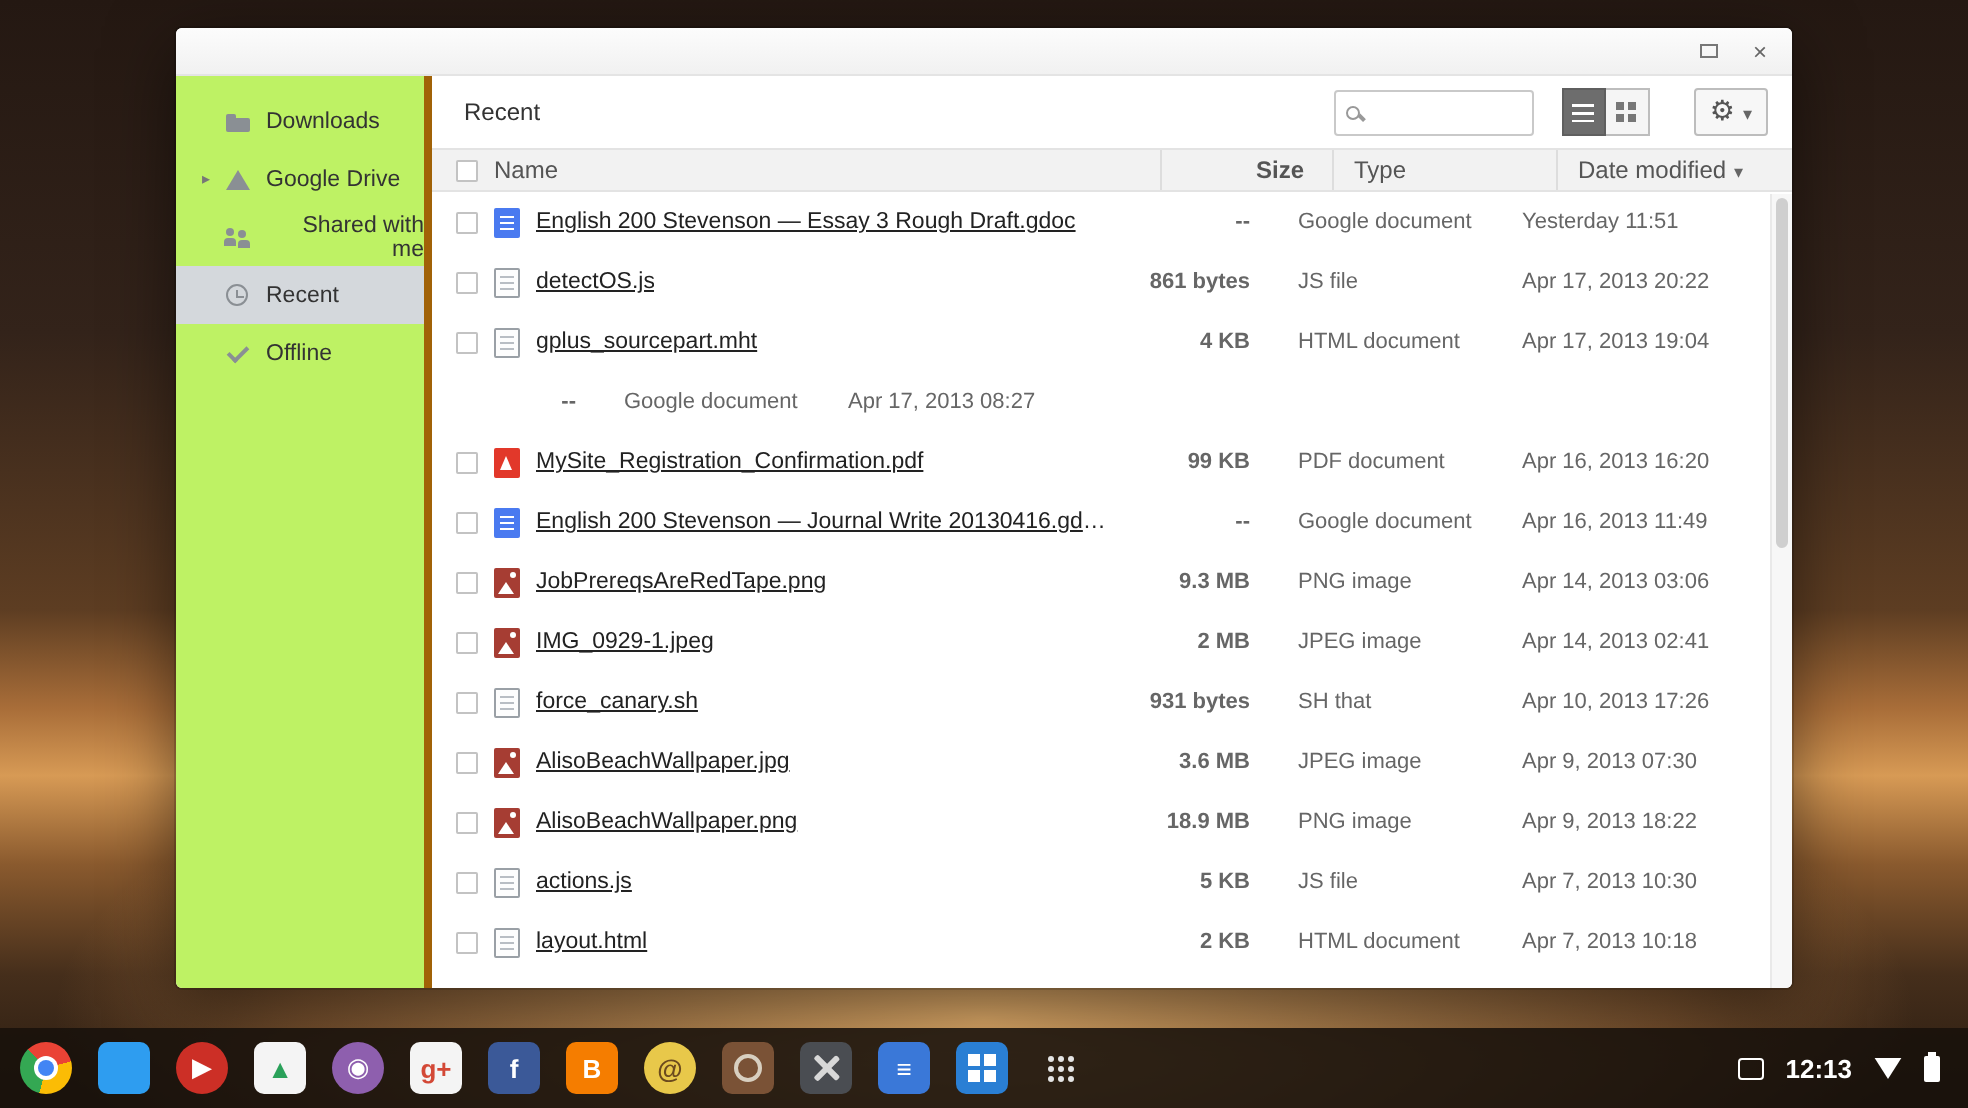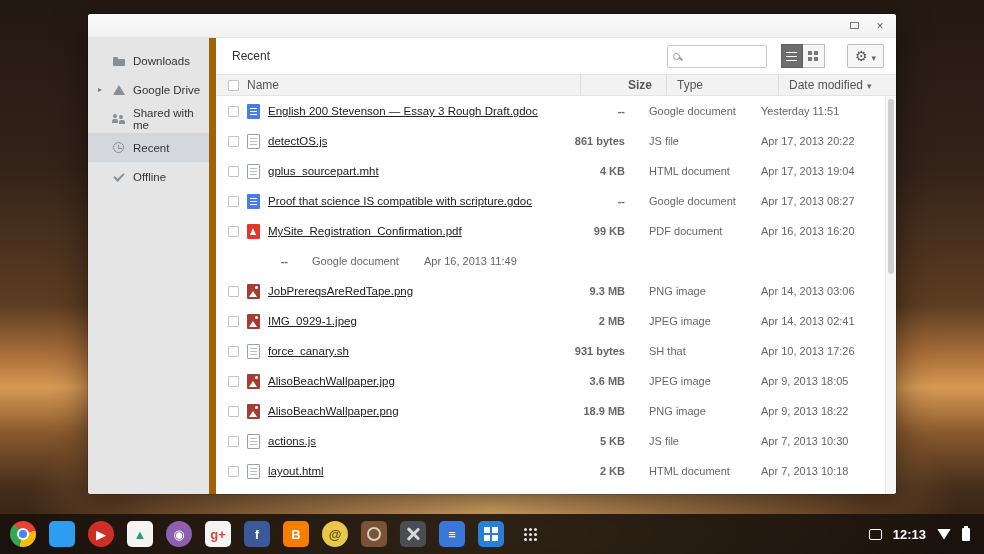--- a/index.html
+++ b/index.html
@@ -12,21 +12,21 @@
   
   .window{position:absolute;left:88px;top:14px;width:808px;height:480px;background:#fff;border-radius:3px;
     box-shadow:0 10px 34px rgba(0,0,0,.5),0 0 0 1px rgba(0,0,0,.15);display:flex;flex-direction:column;overflow:hidden;}
   .titlebar{height:24px;flex:0 0 24px;background:linear-gradient(#fcfcfc,#f1f1f1);border-bottom:1px solid #e4e4e4;
     display:flex;align-items:center;justify-content:flex-end;padding-right:8px;gap:10px;}
   .win-btn{width:16px;height:14px;display:flex;align-items:center;justify-content:center;color:#666;font-size:12px;line-height:1;cursor:default;}
   .max-glyph{width:9px;height:7px;border:1.5px solid #777;}
   .win-body{flex:1;display:flex;min-height:0;}
 
   
-  .sidebar{width:128px;flex:0 0 128px;background:#e5e5e5;border-right:7px solid #a16207;padding-top:8px;}
+  .sidebar{width:128px;flex:0 0 128px;background:#bef264;border-right:4px solid #a16207;padding-top:8px;text-align:right;}
   .side-item{height:29px;display:flex;align-items:center;padding-left:10px;gap:7px;font-size:11.5px;color:#333;cursor:default;}
   .side-item.sel{background:#d4d8dc;}
   .exp{width:7px;font-size:8px;color:#777;flex:0 0 7px;}
   .ic{width:14px;height:14px;position:relative;flex:0 0 14px;}
   .ic-folder::before{content:"";position:absolute;left:1px;top:5px;width:12px;height:7px;background:#8a8f94;border-radius:1px;}
   .ic-folder::after{content:"";position:absolute;left:1px;top:3px;width:5px;height:3px;background:#8a8f94;border-radius:1px 1px 0 0;}
   .ic-drive::before{content:"";position:absolute;left:1px;top:2px;border-left:6px solid transparent;border-right:6px solid transparent;border-bottom:10px solid #8a8f94;}
   .ic-people::before{content:"";position:absolute;left:1px;top:2px;width:4px;height:4px;border-radius:50%;background:#8a8f94;box-shadow:6px 1px 0 #8a8f94;}
   .ic-people::after{content:"";position:absolute;left:0;top:7px;width:6px;height:4px;border-radius:2px 2px 0 0;background:#8a8f94;box-shadow:7px 1px 0 #8a8f94;}
   .ic-clock::before{content:"";position:absolute;left:1px;top:1px;width:9px;height:9px;border:1.5px solid #8a8f94;border-radius:50%;}
@@ -213,42 +213,42 @@
       <span class="cb"></span>
       <span class="fi fi-file"></span>
       <span class="fname">gplus_sourcepart.mht</span>
     </div>
     <div class="col-size">4 KB</div>
     <div class="col-type">HTML document</div>
     <div class="col-date">Apr 17, 2013 19:04</div>
   </div>
 
   <div class="row">
-    <div class="col-name">
-      <span class="cb"></span>
-      <span class="fi fi-gdoc"></span>
-      <span class="fname">Proof that science IS compatible with scripture.gdoc</span>
-    </div>
     <div class="col-size">--</div>
     <div class="col-type">Google document</div>
     <div class="col-date">Apr 17, 2013 08:27</div>
   </div>
 
   <div class="row">
     <div class="col-name">
       <span class="cb"></span>
       <span class="fi fi-pdf"></span>
       <span class="fname">MySite_Registration_Confirmation.pdf</span>
     </div>
     <div class="col-size">99 KB</div>
     <div class="col-type">PDF document</div>
     <div class="col-date">Apr 16, 2013 16:20</div>
   </div>
 
   <div class="row">
+    <div class="col-name">
+      <span class="cb"></span>
+      <span class="fi fi-gdoc"></span>
+      <span class="fname">English 200 Stevenson — Journal Write 20130416.gdoc</span>
+    </div>
     <div class="col-size">--</div>
     <div class="col-type">Google document</div>
     <div class="col-date">Apr 16, 2013 11:49</div>
   </div>
 
   <div class="row">
     <div class="col-name">
       <span class="cb"></span>
       <span class="fi fi-image"></span>
       <span class="fname">JobPrereqsAreRedTape.png</span>
@@ -281,21 +281,21 @@
   </div>
 
   <div class="row">
     <div class="col-name">
       <span class="cb"></span>
       <span class="fi fi-image"></span>
       <span class="fname">AlisoBeachWallpaper.jpg</span>
     </div>
     <div class="col-size">3.6 MB</div>
     <div class="col-type">JPEG image</div>
-    <div class="col-date">Apr 9, 2013 18:05</div>
+    <div class="col-date">Apr 9, 2013 07:30</div>
   </div>
 
   <div class="row">
     <div class="col-name">
       <span class="cb"></span>
       <span class="fi fi-image"></span>
       <span class="fname">AlisoBeachWallpaper.png</span>
     </div>
     <div class="col-size">18.9 MB</div>
     <div class="col-type">PNG image</div>

